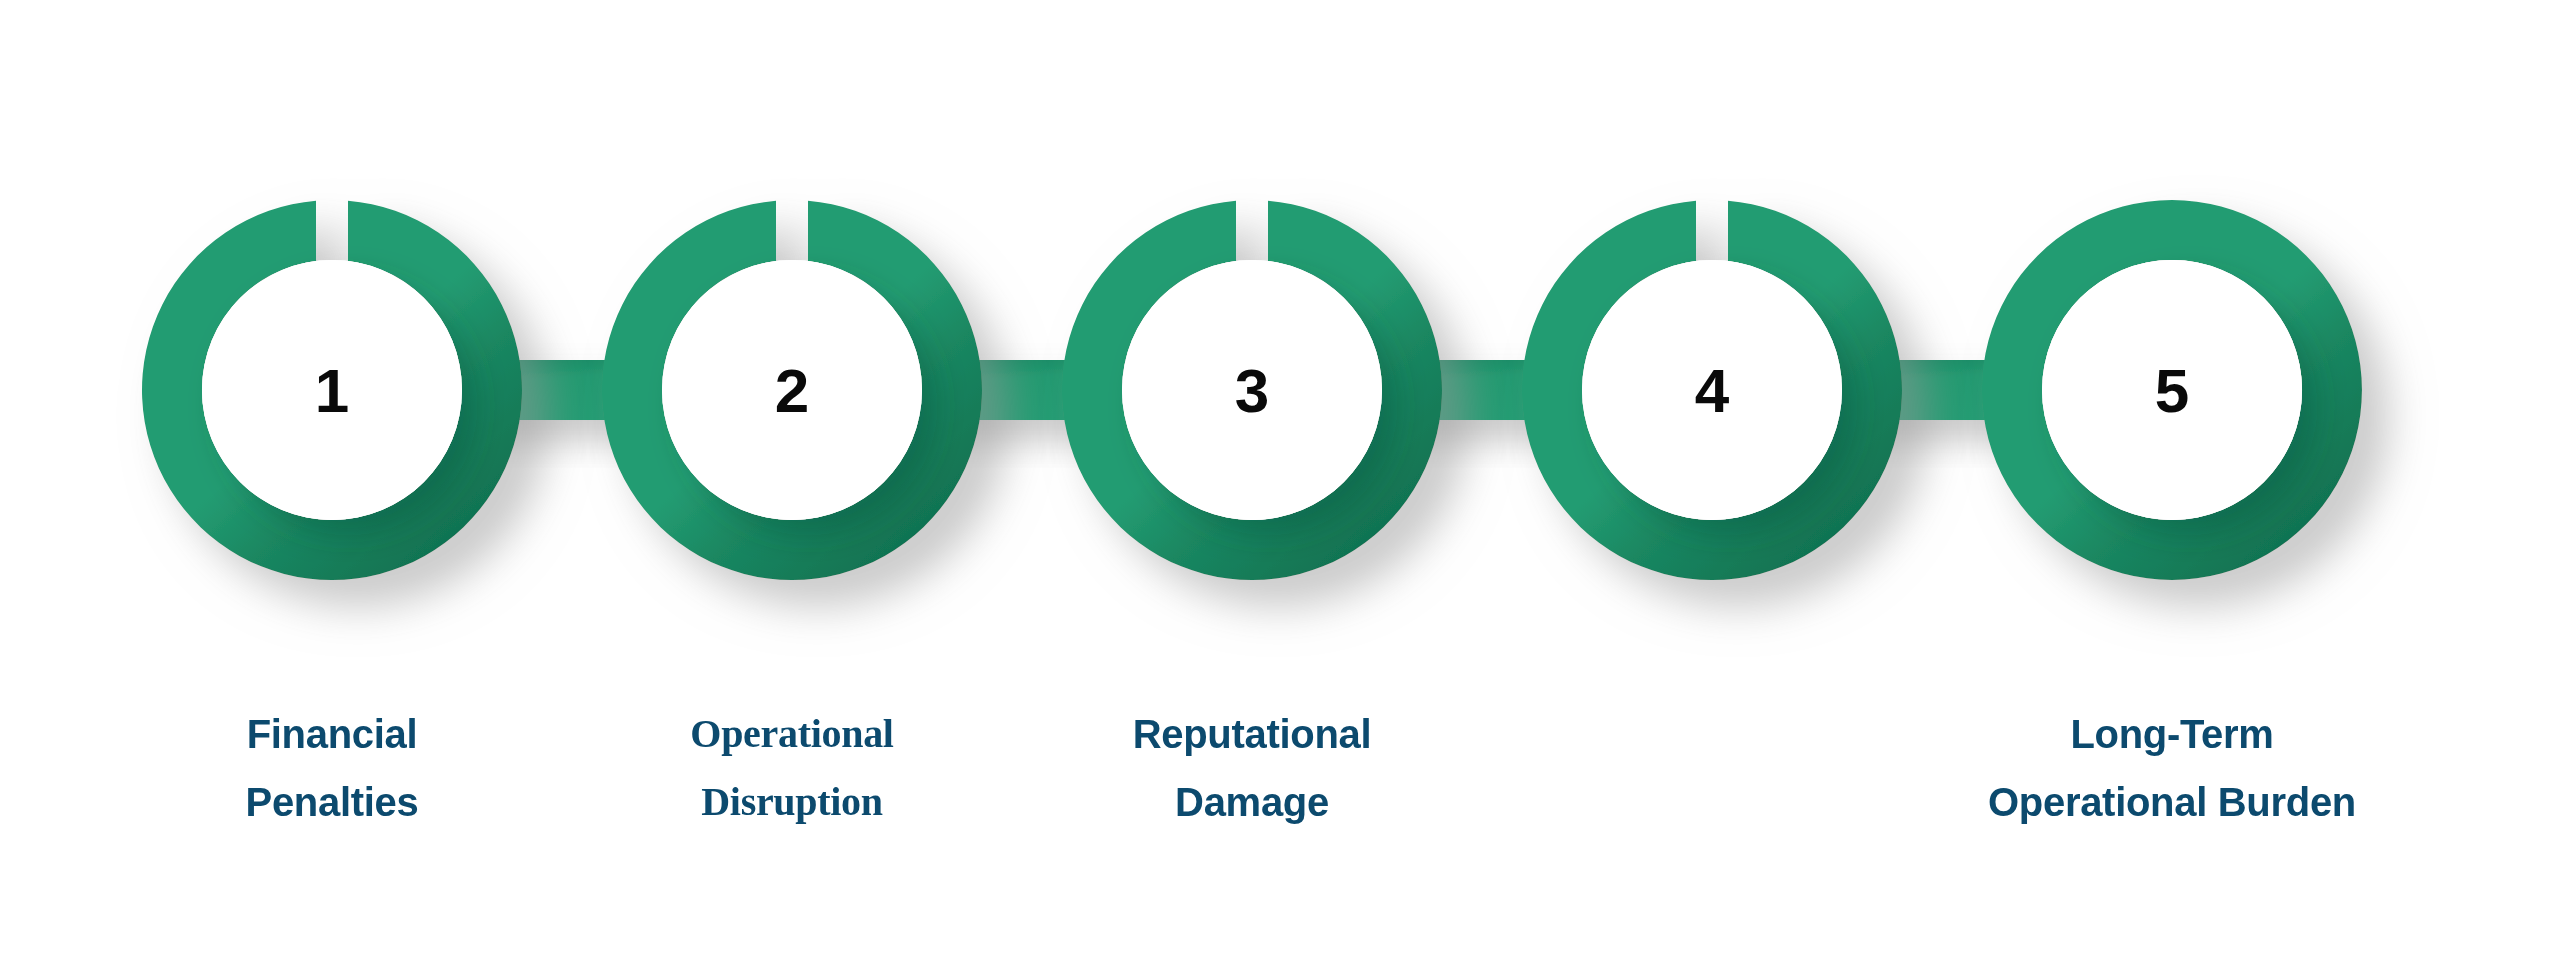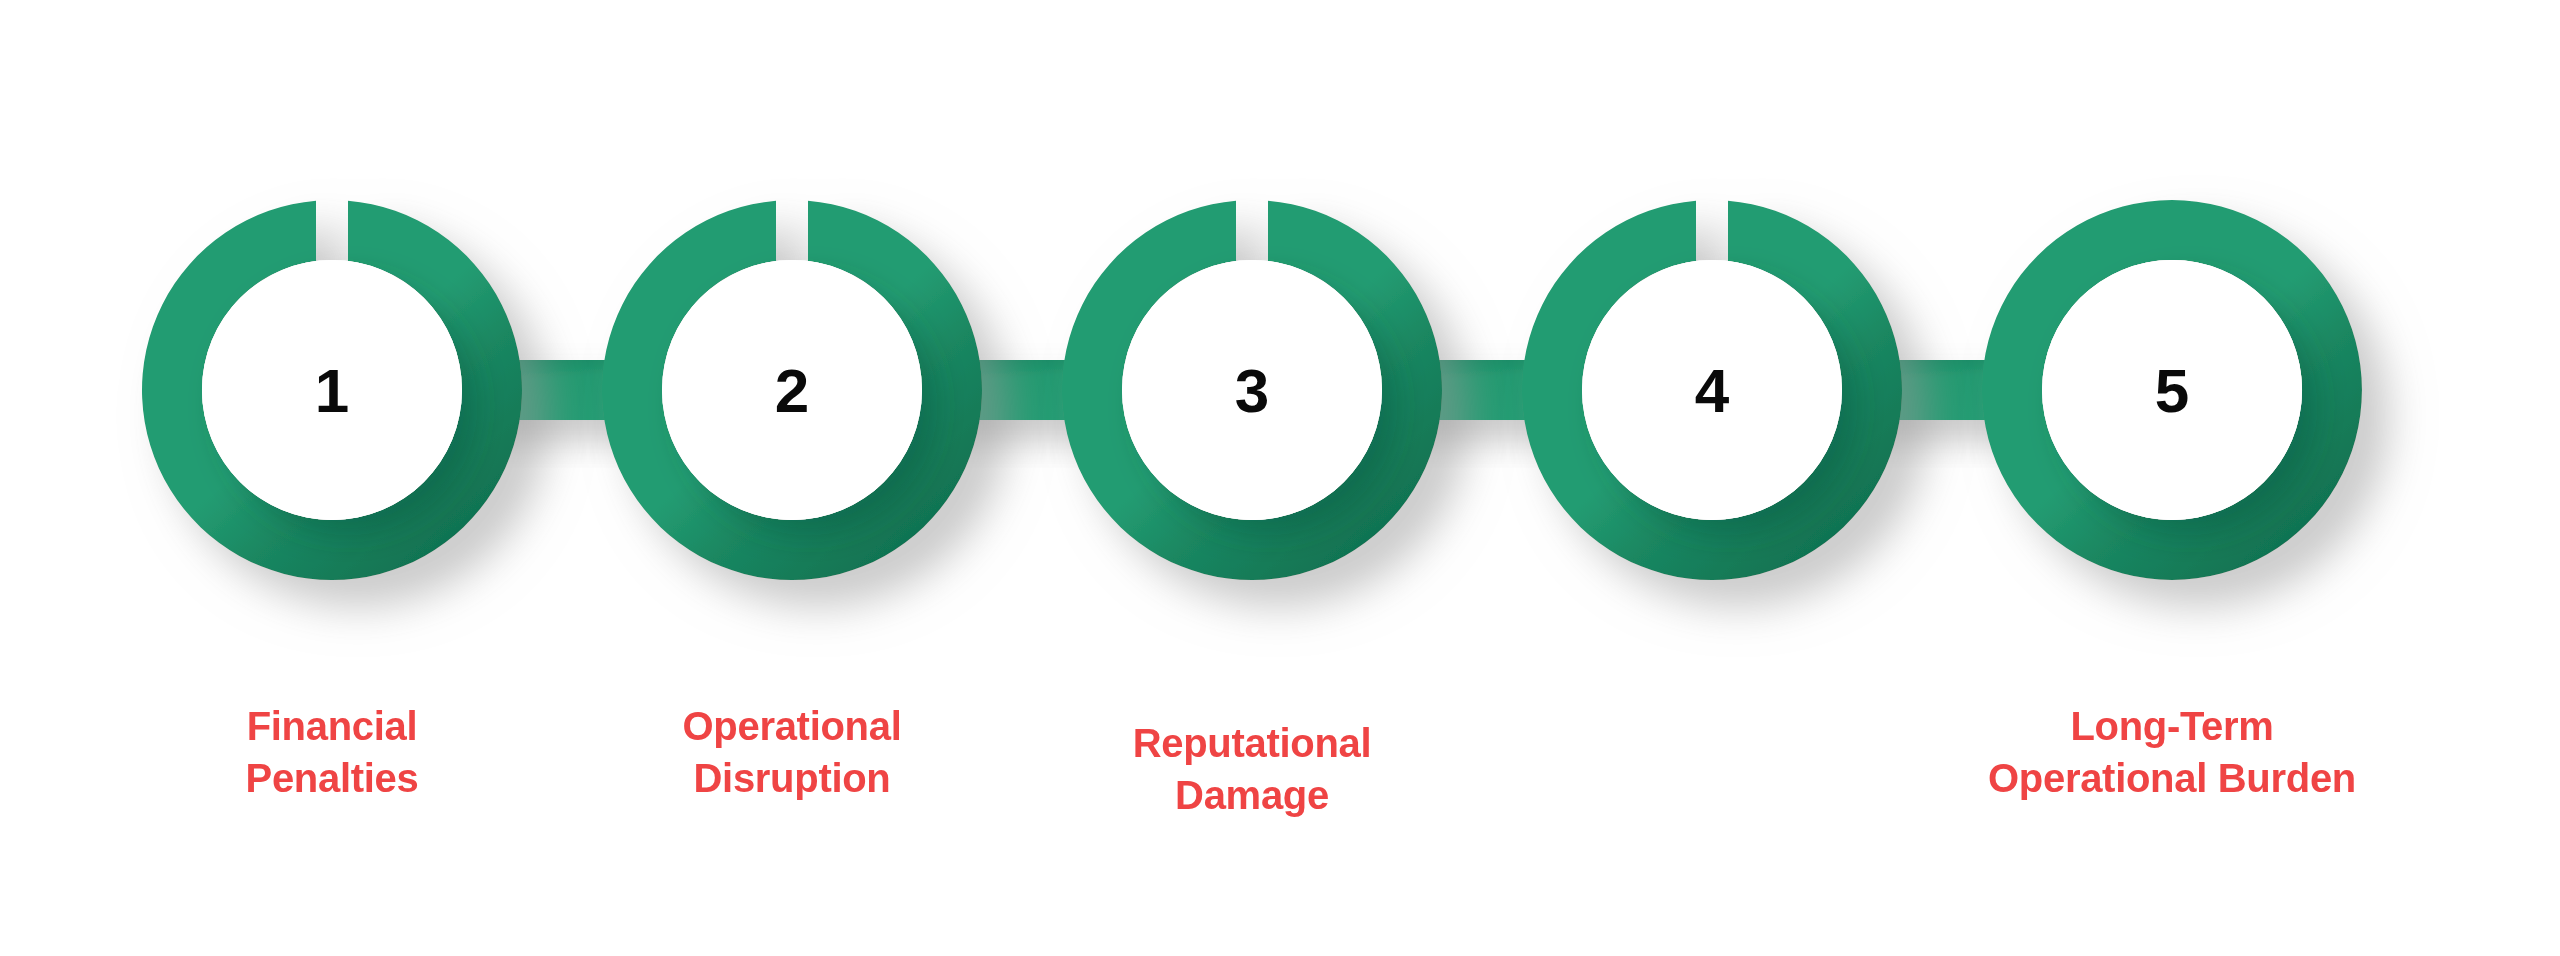--- a/index.html
+++ b/index.html
@@ -36,25 +36,25 @@
     left: 0;
     top: 0;
     width: 2560px;
     height: 956px;
     pointer-events: none;
   }
 
   .step-label {
     position: absolute;
     text-align: center;
-    color: #ef4444;
+    color: #0c4a6e;
     font-family: "Liberation Sans", sans-serif;
     font-weight: bold;
     font-size: 40px;
-    line-height: 52px;
+    line-height: 68px;
     letter-spacing: -0.3px;
     white-space: pre-line;
     transform: translateX(-50%);
     pointer-events: auto;
   }
 
   .num-text {
     font-family: "Liberation Sans", sans-serif;
     font-weight: bold;
     font-size: 62px;
@@ -169,21 +169,21 @@
         <circle cx="2172" cy="390" r="130" fill="#ffffff"></circle>
         <text class="num-text" x="2172" y="390" text-anchor="middle" dominant-baseline="central">5</text>
       </g>
 
     </g>
   </svg>
 
   <div class="labels-layer">
     <div class="step-label" style="left:332px; top:700px;">Financial
 Penalties</div>
-    <div class="step-label" style="left:792px; top:700px;">Operational
+    <div class="step-label" style="left:792px; top:700px;font-family:Liberation Serif, serif;">Operational
 Disruption</div>
-    <div class="step-label" style="left:1252px; top:700px;margin-top:17px;">Reputational
+    <div class="step-label" style="left:1252px; top:700px;">Reputational
 Damage</div>
     <div class="step-label" style="left:2172px; top:700px;">Long-Term
 Operational Burden</div>
   </div>
 
 </div>
 
 </body></html>

